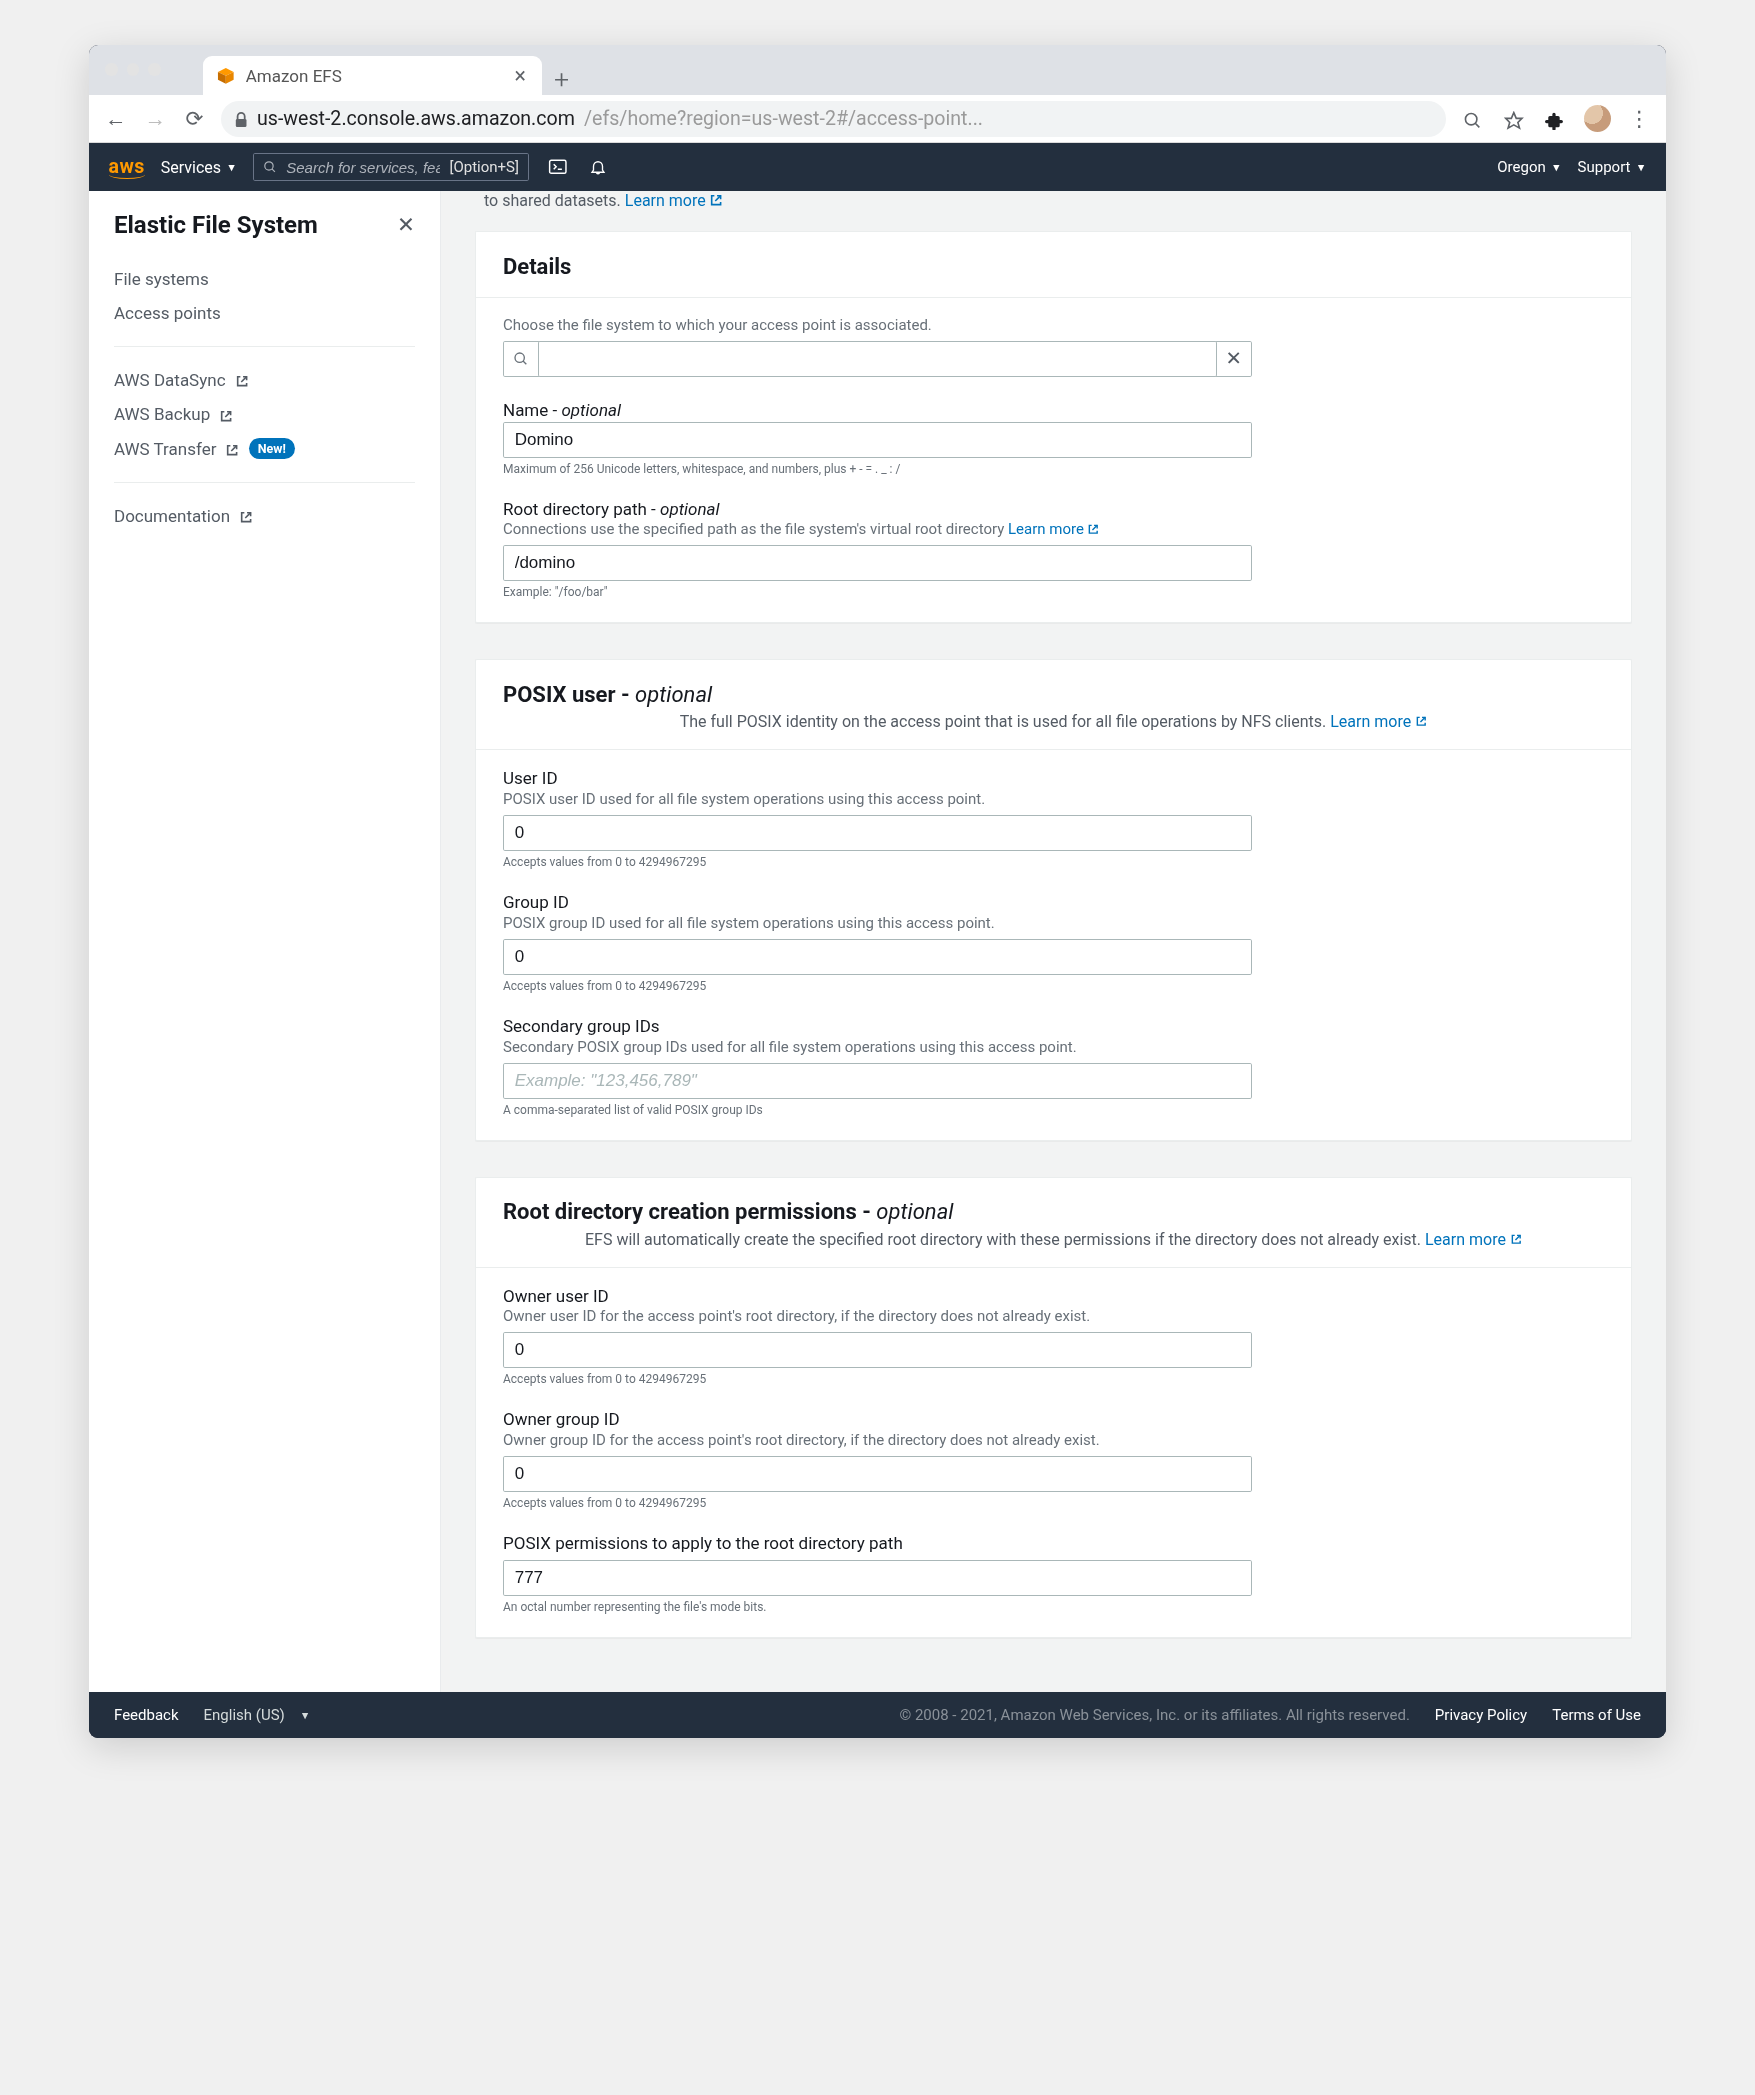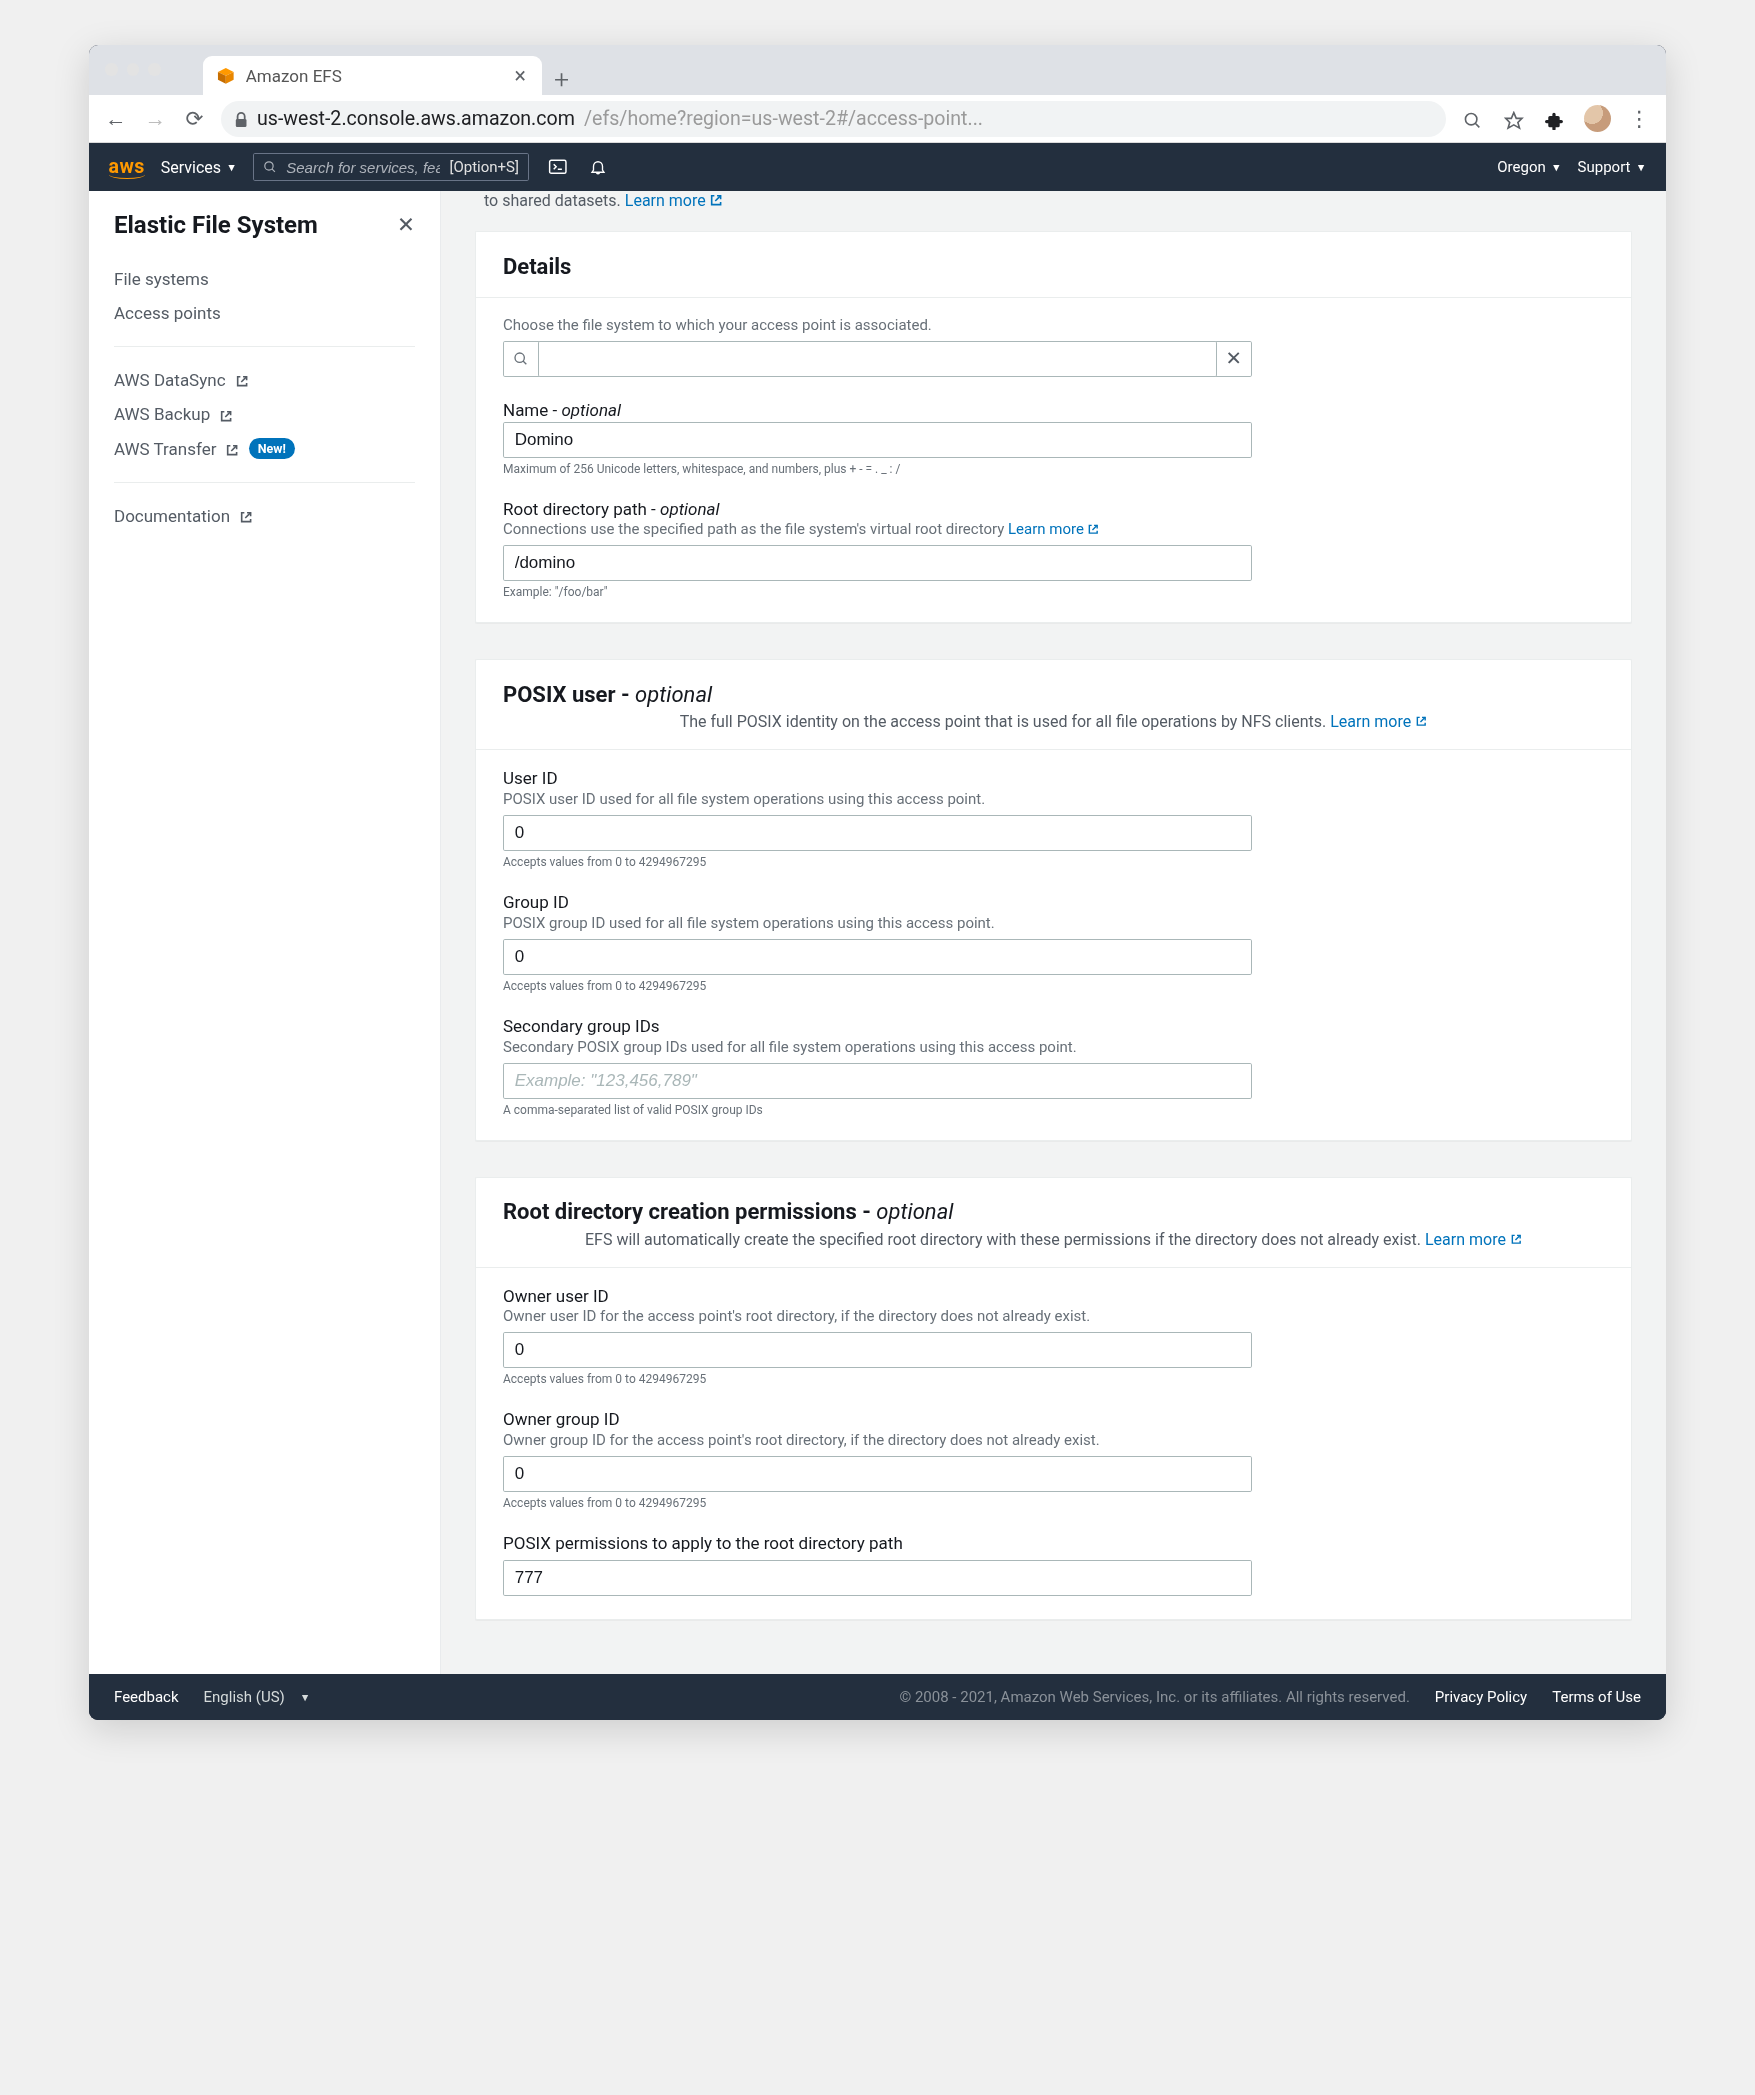--- a/index.html
+++ b/index.html
@@ -410,20 +410,21 @@
           </div>
           <div class="field">
             <div class="field-label">Owner group ID</div>
             <div class="field-desc">Owner group ID for the access point's root directory, if the directory does not already exist.</div>
             <input type="text" value="0" style="">
             <div class="field-hint">Accepts values from 0 to 4294967295</div>
           </div>
           <div class="field">
             <div class="field-label" style="margin-bottom:7.1px;">POSIX permissions to apply to the root directory path</div>
             <input type="text" value="777" style="">
+            <div class="field-hint">An octal number representing the file's mode bits.</div>
           </div>
         </div>
       </section>
     </main>
   </div>
 
   <div class="aws-footer">
     <a href="#">Feedback</a>
     <div class="lang-btn">
       <span>English (US)</span>

